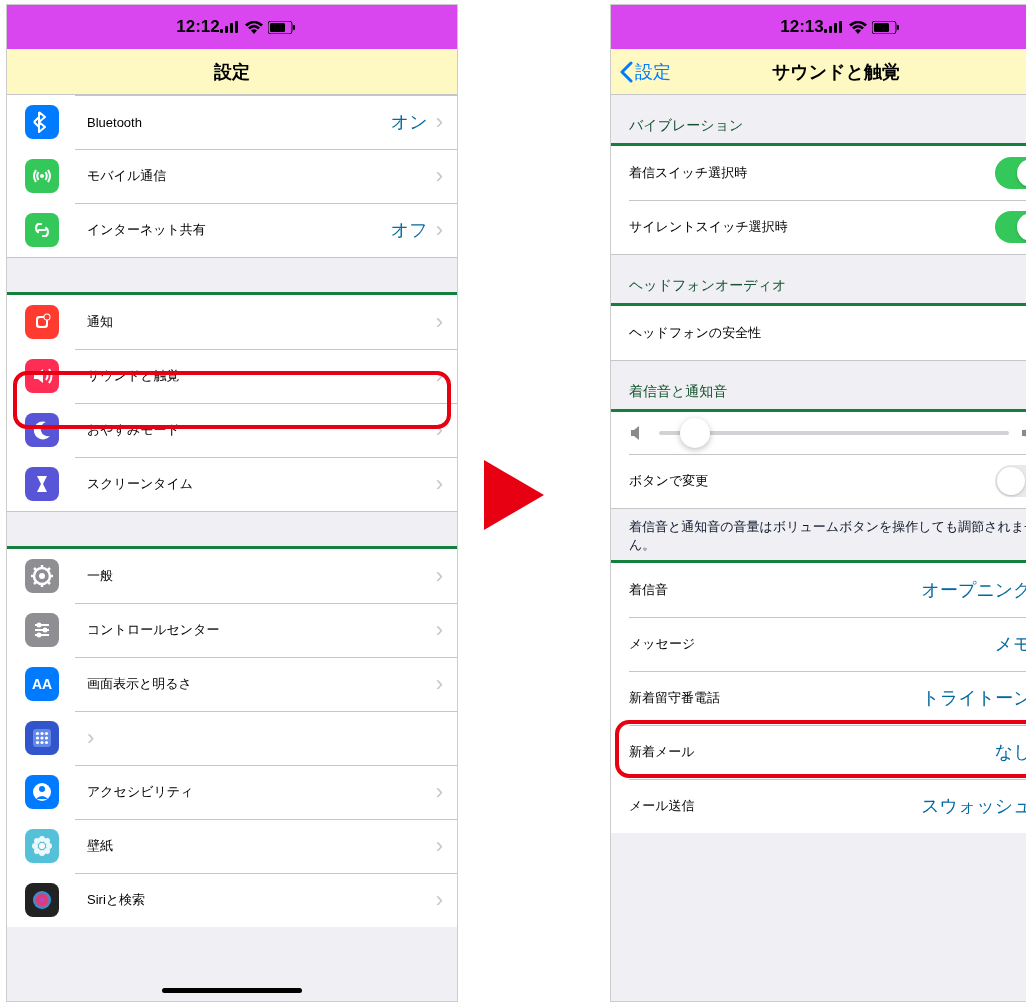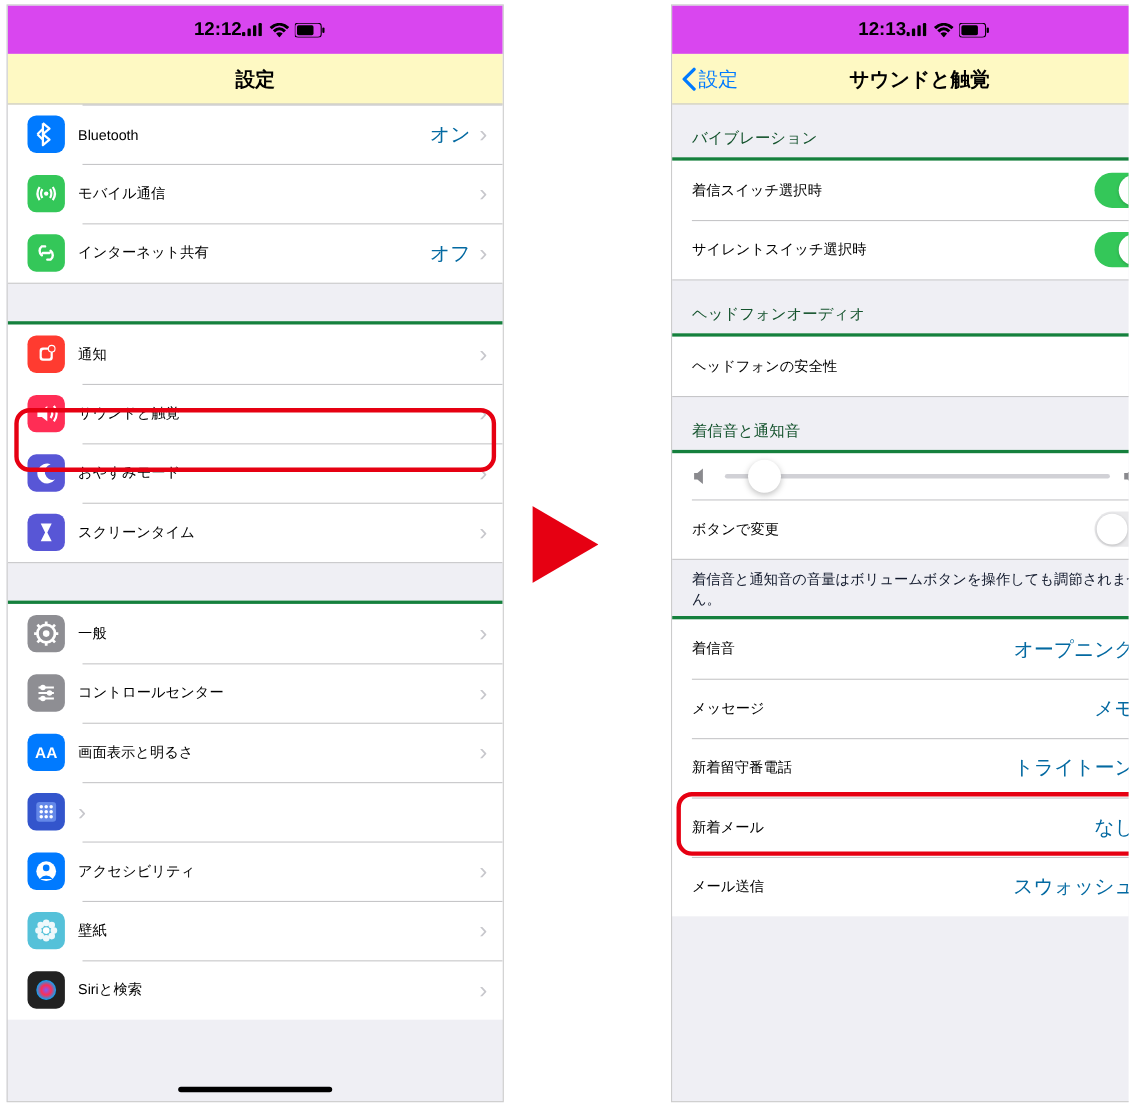--- a/index.html
+++ b/index.html
@@ -15,21 +15,21 @@
 .nav-back { display: flex; align-items: center; color: #007aff; font-size: 18px; padding-left: 8px; z-index: 1; }
 .nav-back svg { margin-right: 2px; }
 .group-header { font-size: 14px; color: #14532d; padding: 22px 18px 8px; }
 .group-footer { font-size: 13px; color: #0f172a; padding: 9px 18px 6px; line-height: 1.4; }
 .spacer-sm { height: 34px; }
 .cell-group { background: #fff; border-top: 3px solid #15803d; border-bottom: 1px solid #c6c6c8; }
 .cell { display: flex; align-items: center; min-height: 54px; padding-right: 14px; position: relative; }
 .cell + .cell::before, .cell.has-sep::before { content: ""; position: absolute; top: 0; left: 18px; right: 0; height: 1px; background: #c6c6c8; }
 .cell.with-icon + .cell::before { left: 68px; }
 .cell.with-icon.has-sep::before { left: 68px; }
-.cell .icon { width: 34px; height: 34px; border-radius: 8px; margin-left: 18px; margin-right: 12px; display: flex; align-items: center; justify-content: center; flex-shrink: 0; }
+.cell .icon { width: 34px; height: 34px; border-radius: 8px; margin-left: 18px; margin-right: 28px; display: flex; align-items: center; justify-content: center; flex-shrink: 0; }
 .cell .label { font-size: 13px; flex: 1; color: #000; }
 .cell .label.noicon { margin-left: 18px; }
 .cell .value { font-size: 18px; color: #0369a1; margin-right: 8px; }
 .chevron { color: #c7c7cc; font-size: 22px; }
 .toggle { width: 52px; height: 32px; border-radius: 16px; position: relative; }
 .toggle.on { background: #34c759; }
 .toggle.off { background: #e9e9eb; }
 .toggle::after { content: ""; position: absolute; width: 28px; height: 28px; background: #fff; border-radius: 50%; top: 2px; box-shadow: 0 1px 3px rgba(0,0,0,0.2); }
 .toggle.on::after { right: 2px; }
 .toggle.off::after { left: 2px; }

